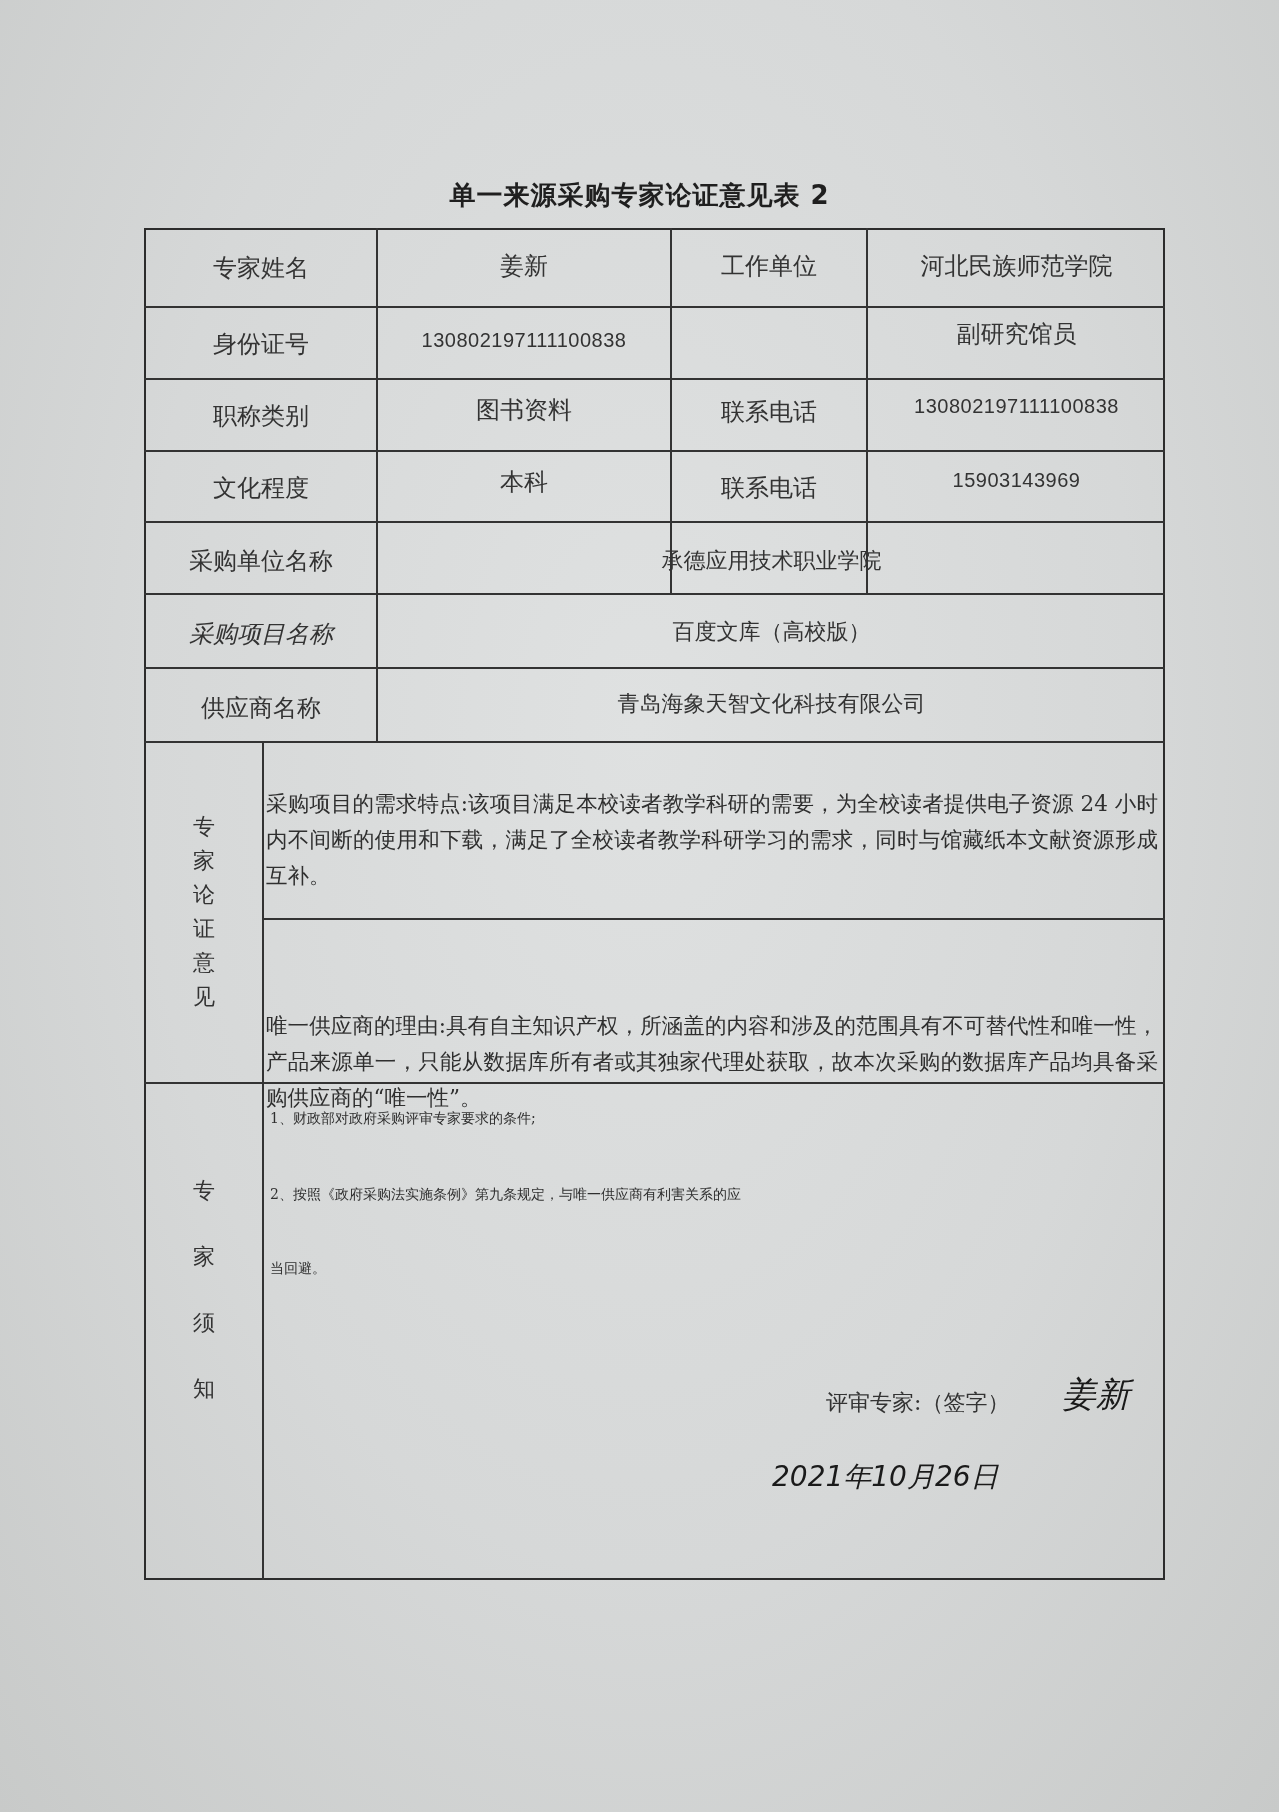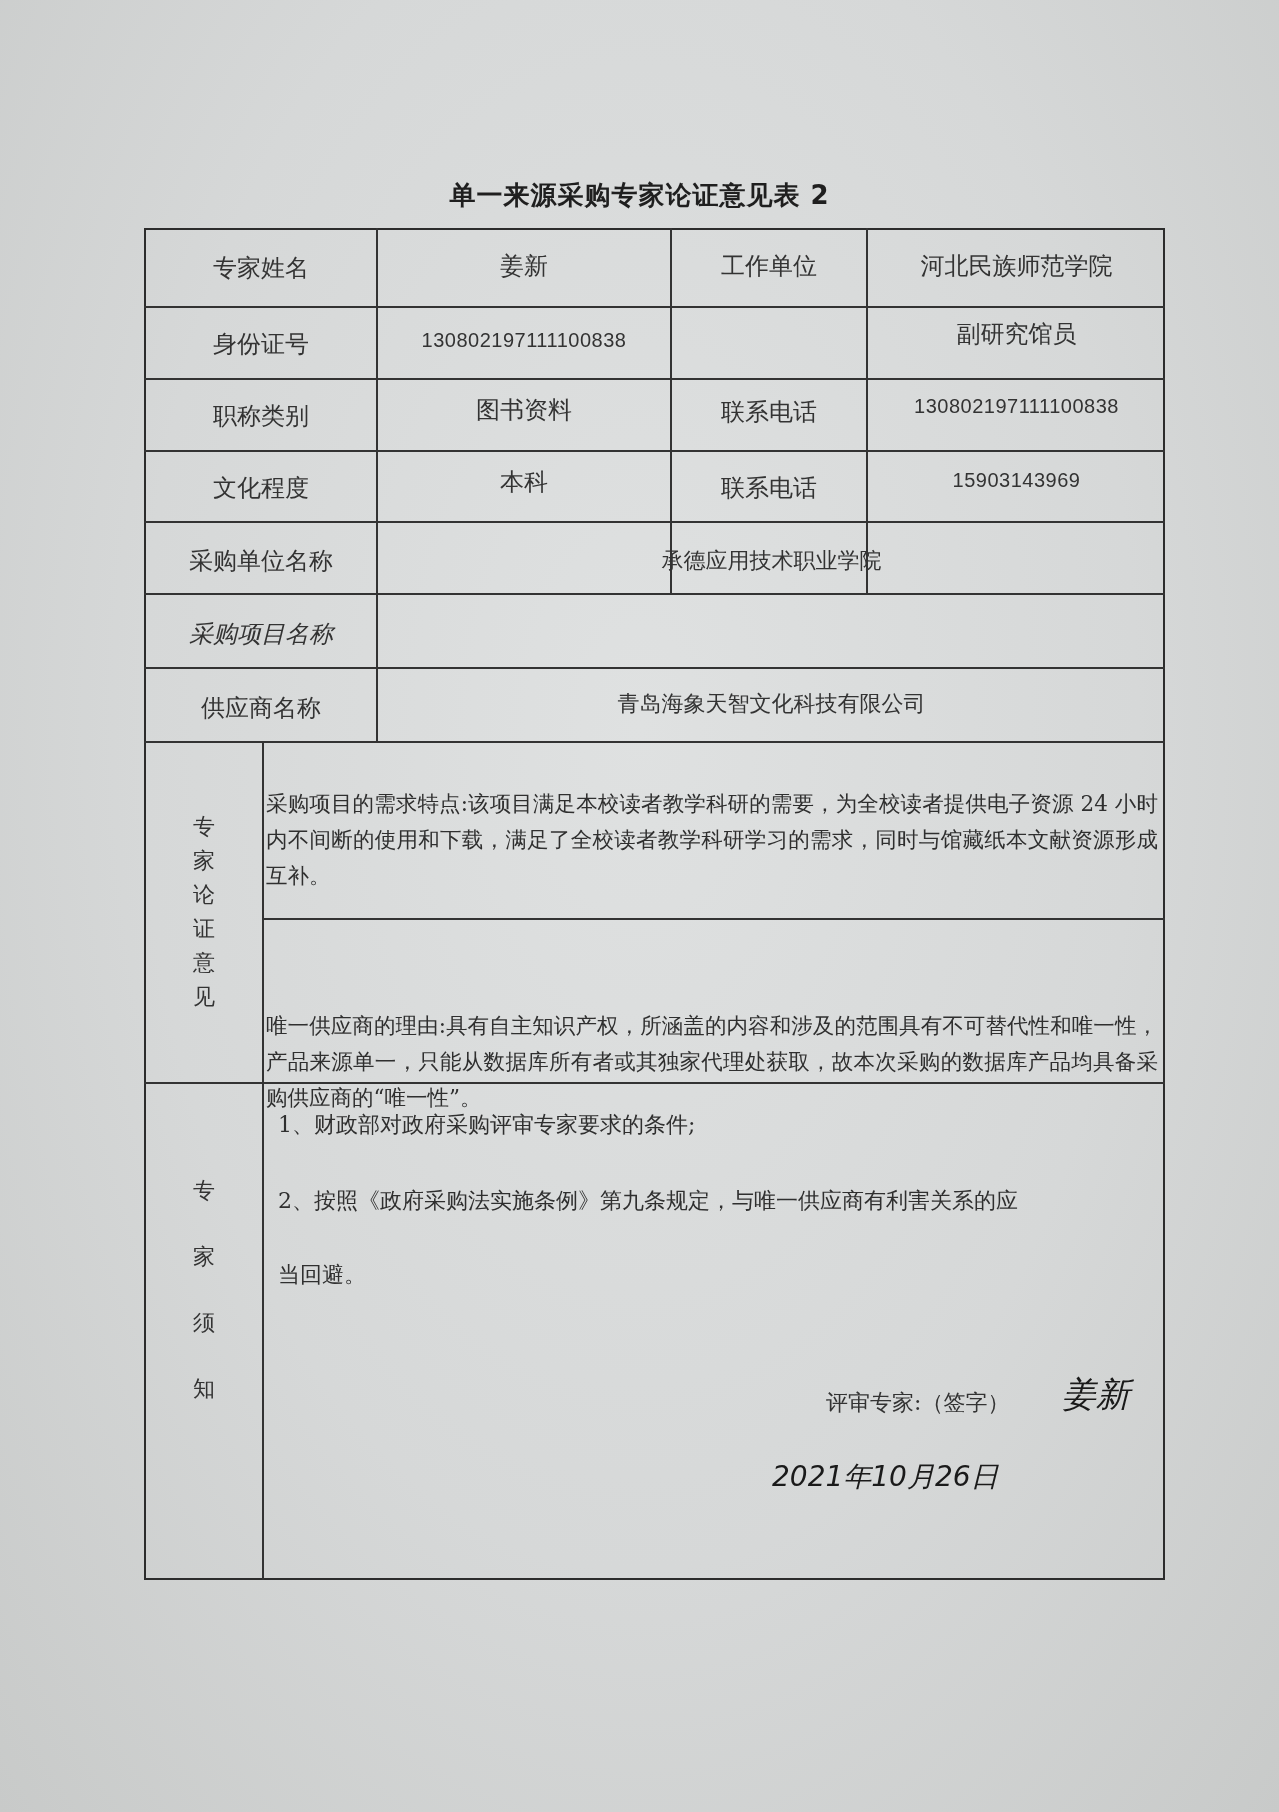--- a/index.html
+++ b/index.html
@@ -34,21 +34,21 @@
   .para {
     position:absolute; font-size:21.5px; line-height:36px; color:#2f2f2f;
     text-align:justify;
   }
   .vert {
     position:absolute; display:flex; flex-direction:column; align-items:center; justify-content:center;
     font-size:22px; color:#333;
   }
   .vert span { display:block; line-height:34px; }
   .vert.spaced span { line-height:66px; }
-  .notes .item { position:absolute; font-size:22px; color:#2f2f2f;margin-left:8px; }
+  .notes .item { position:absolute; font-size:14px; color:#2f2f2f; }
   .sig { position:absolute; font-size:22px; color:#333; }
   .hand {
     position:absolute; font-family:"DejaVu Sans", "Liberation Sans", sans-serif;
     font-style:italic; color:#1a1a1a;
   }
 </style>
 </head>
 <body>
 
 <div class="page">
@@ -88,20 +88,21 @@
 
   <div class="cell" style="left:146px;width:230px;top:452px;height:72px;">文化程度</div>
   <div class="cell" style="left:378px;width:292px;top:446px;height:72px;">本科</div>
   <div class="cell" style="left:672px;width:194px;top:452px;height:72px;">联系电话</div>
   <div class="cell num" style="left:868px;width:297px;top:444px;height:72px;">15903143969</div>
 
   <div class="cell" style="left:146px;width:230px;top:525px;height:72px;">采购单位名称</div>
   <div class="cell" style="left:378px;width:787px;top:523px;height:76px;font-size:22px;">承德应用技术职业学院</div>
 
   <div class="cell" style="left:146px;width:230px;top:597px;height:74px;font-style:italic;">采购项目名称</div>
+  <div class="cell" style="left:378px;width:787px;top:595px;height:74px;font-size:22px;">百度文库（高校版）</div>
 
   <div class="cell" style="left:146px;width:230px;top:671px;height:74px;">供应商名称</div>
   <div class="cell" style="left:378px;width:787px;top:667px;height:74px;font-size:22px;">青岛海象天智文化科技有限公司</div>
 
   <div class="vert" style="left:146px;width:116px;top:741px;height:341px;">
     <span>专</span>
     <span>家</span>
     <span>论</span>
     <span>证</span>
     <span>意</span>

